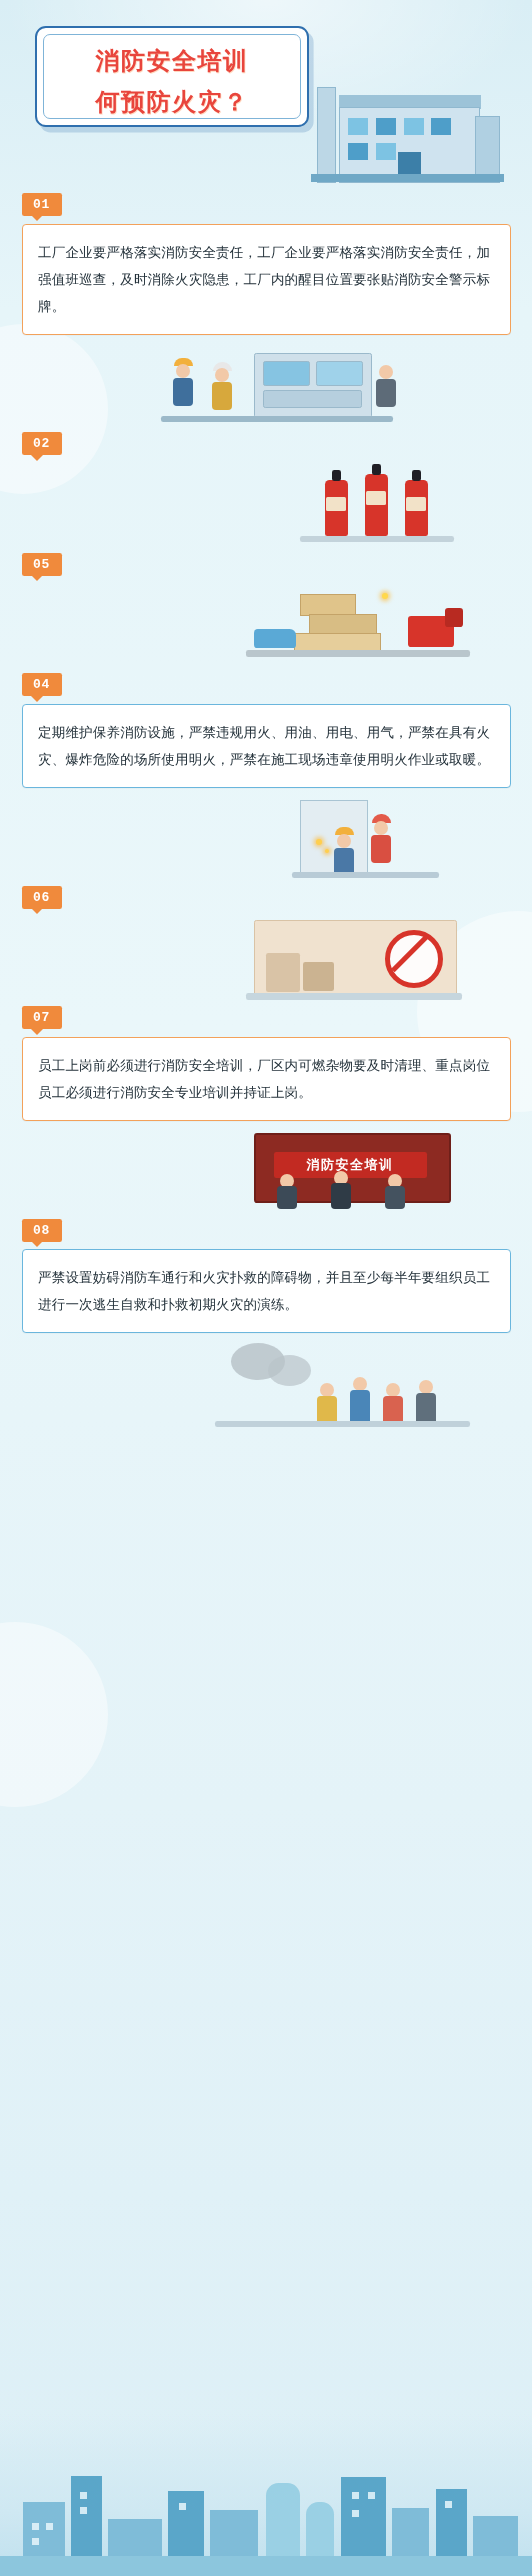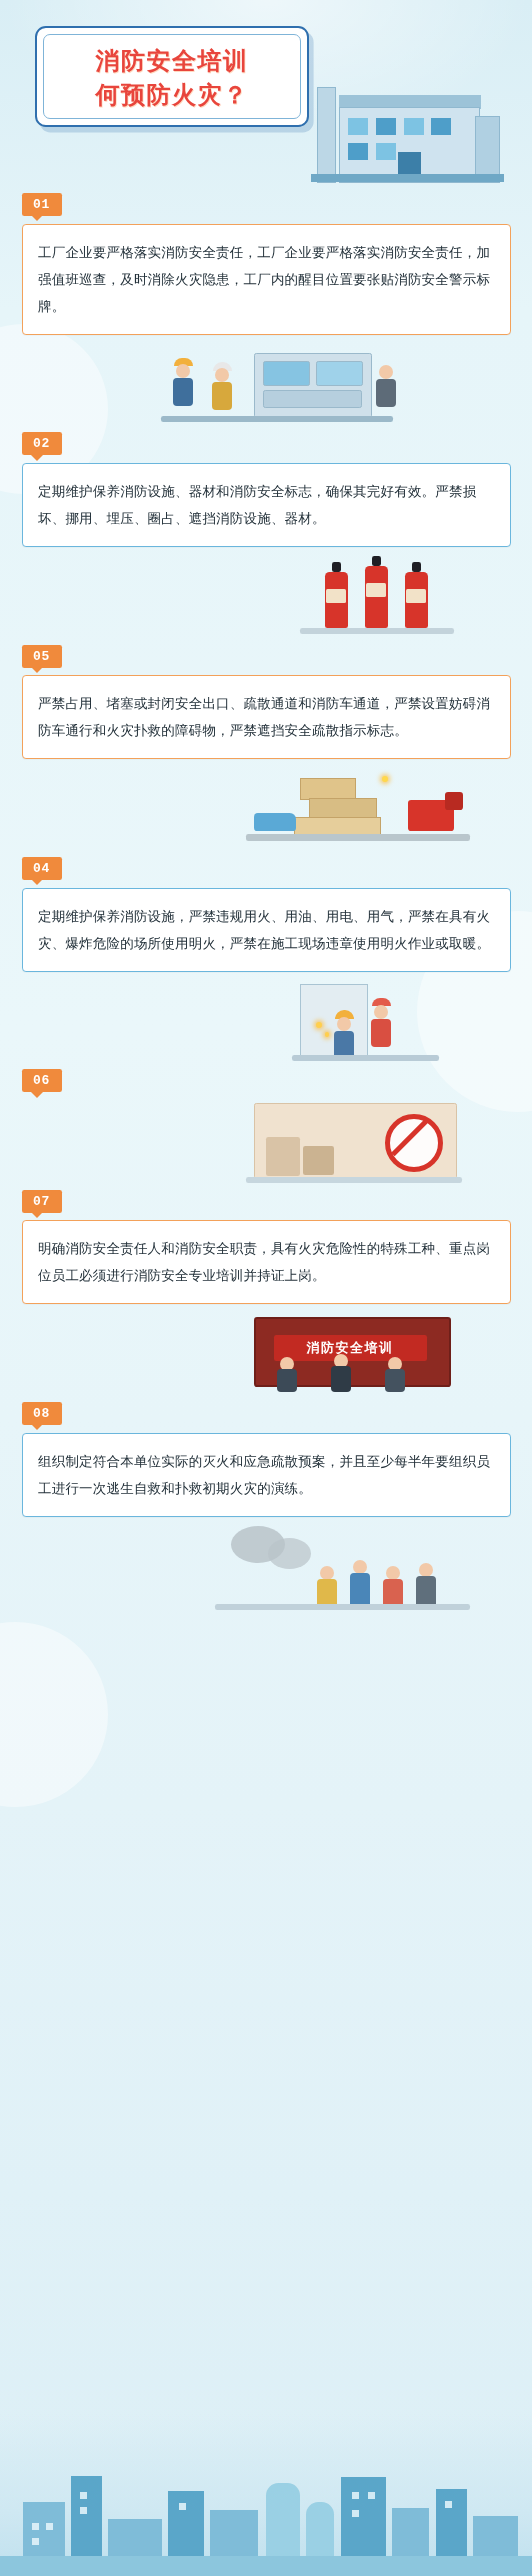--- a/index.html
+++ b/index.html
@@ -61,21 +61,21 @@
     position: absolute;
     left: 0; right: 0;
     text-align: center;
     font-size: 24px;
     font-weight: bold;
     letter-spacing: 1.5px;
     color: #e8453c;
     text-shadow: 0.8px 0.8px 0 #ffd9c0;
   }
   .title-line1 { top: 17px; }
-  .title-line2 { top: 51px; }
+  .title-line2 { top: 58px; }
 
   
   .factory {
     position: absolute;
     right: 29px;
     top: 87px;
     width: 193px;
     height: 94px;
   }
   .f-body {
@@ -409,32 +409,30 @@
       <div class="person" style="left:354px; top:23px;">
         <div class="p-head" style="left:3.9px; top:3.1px;"></div>
         <div class="p-body" style="left:0.8px; top:17px; background:#5d6b78;"></div>
       </div>
       <div class="sc-panel" style="left:139px; top:77px; width:232px; height:5.4px; background:#9bb9c9; border:none;"></div>
     </div>
   </div>
 
   <div class="section">
     <div class="num-badge">02</div>
-    <div class="card blue">定期维护保养消防设施、器材和消防安全标志，确保其完好有效。严禁损坏、挪用、埋压、圈占、遮挡消防设施、器材。</div>
     <div class="illo">
       <div class="ext" style="left:303px; top:20px;"></div>
       <div class="ext" style="left:343px; top:14px; height:62px;"></div>
       <div class="ext" style="left:383px; top:20px;"></div>
       <div class="sc-panel" style="left:278px; top:76px; width:154px; height:6.2px; background:#c3d3db; border:none;"></div>
     </div>
   </div>
 
   <div class="section">
     <div class="num-badge">05</div>
-    <div class="card">严禁占用、堵塞或封闭安全出口、疏散通道和消防车通道，严禁设置妨碍消防车通行和火灾扑救的障碍物，严禁遮挡安全疏散指示标志。</div>
     <div class="illo">
       <div class="boxes" style="left:278px; top:14px; width:54px; height:20px;"></div>
       <div class="boxes" style="left:287px; top:34px; width:66px; height:18.5px; background:#d8bd84;"></div>
       <div class="boxes" style="left:272px; top:53px; width:85px; height:17px; background:#e6ce9b;"></div>
       <div class="truck" style="left:386px; top:36px; width:46px; height:31px;"></div>
       <div class="truck" style="left:423px; top:28px; width:18.5px; height:18.5px; background:#b82a21;"></div>
       <div class="car" style="left:232px; top:49px; width:42px; height:18.5px;"></div>
       <div class="sc-panel" style="left:224px; top:70px; width:224px; height:7px; background:#b9c6cc; border:none;"></div>
       <div class="spark" style="left:360px; top:12.4px; background:#ffd84d;"></div>
     </div>
@@ -468,42 +466,42 @@
       <div class="sc-panel" style="left:232px; top:6.2px; width:201px; height:74px; background:#f0e2cf; border-color:#d9c3a6;"></div>
       <div class="sc-panel" style="left:244px; top:40px; width:34px; height:39px; background:#d9c3a6; border:none;"></div>
       <div class="sc-panel" style="left:281px; top:49px; width:31px; height:29px; background:#cbb391; border:none;"></div>
       <div class="nofire" style="left:363px; top:17px;"></div>
       <div class="sc-panel" style="left:224px; top:80px; width:216px; height:6.2px; background:#c6d6de; border:none;"></div>
     </div>
   </div>
 
   <div class="section">
     <div class="num-badge">07</div>
-    <div class="card">明确消防安全责任人和消防安全职责，具有火灾危险性的特殊工种、重点岗位员工必须进行消防安全专业培训并持证上岗。</div>
+    <div class="card">员工上岗前必须进行消防安全培训，厂区内可燃杂物要及时清理、重点岗位员工必须进行消防安全专业培训并持证上岗。</div>
     <div class="illo">
       <div class="screen" style="left:232px; top:7.7px; width:193px; height:66px;"></div>
       <div class="banner" style="left:252px; top:26px; width:153px; height:26px;">消防安全培训</div>
       <div class="person" style="left:255px; top:48px;">
         <div class="p-head" style="left:3.9px; top:0;"></div>
         <div class="p-body" style="left:0.8px; top:12.4px; height:23px; background:#3c4a57;"></div>
       </div>
       <div class="person" style="left:309px; top:45px;">
         <div class="p-head" style="left:3.9px; top:0;"></div>
         <div class="p-body" style="left:0.8px; top:12.4px; height:26px; background:#2f3b46;"></div>
       </div>
       <div class="person" style="left:363px; top:48px;">
         <div class="p-head" style="left:3.9px; top:0;"></div>
         <div class="p-body" style="left:0.8px; top:12.4px; height:23px; background:#44525f;"></div>
       </div>
     </div>
   </div>
 
   <div class="section">
     <div class="num-badge">08</div>
-    <div class="card blue">组织制定符合本单位实际的灭火和应急疏散预案，并且至少每半年要组织员工进行一次逃生自救和扑救初期火灾的演练。</div>
+    <div class="card blue">严禁设置妨碍消防车通行和火灾扑救的障碍物，并且至少每半年要组织员工进行一次逃生自救和扑救初期火灾的演练。</div>
     <div class="illo tall">
       <div class="smoke" style="left:209px; top:4.6px; width:54px; height:37px;"></div>
       <div class="smoke" style="left:246px; top:17px; width:43px; height:31px; opacity:.7;"></div>
       <div class="person" style="left:295px; top:45px;">
         <div class="p-head" style="left:3.9px; top:0;"></div>
         <div class="p-body" style="left:0.8px; top:13px; height:31px; background:#e0b84a;"></div>
       </div>
       <div class="person" style="left:328px; top:39px;">
         <div class="p-head" style="left:3.9px; top:0;"></div>
         <div class="p-body" style="left:0.8px; top:13px; height:37px; background:#4a86b8;"></div>

